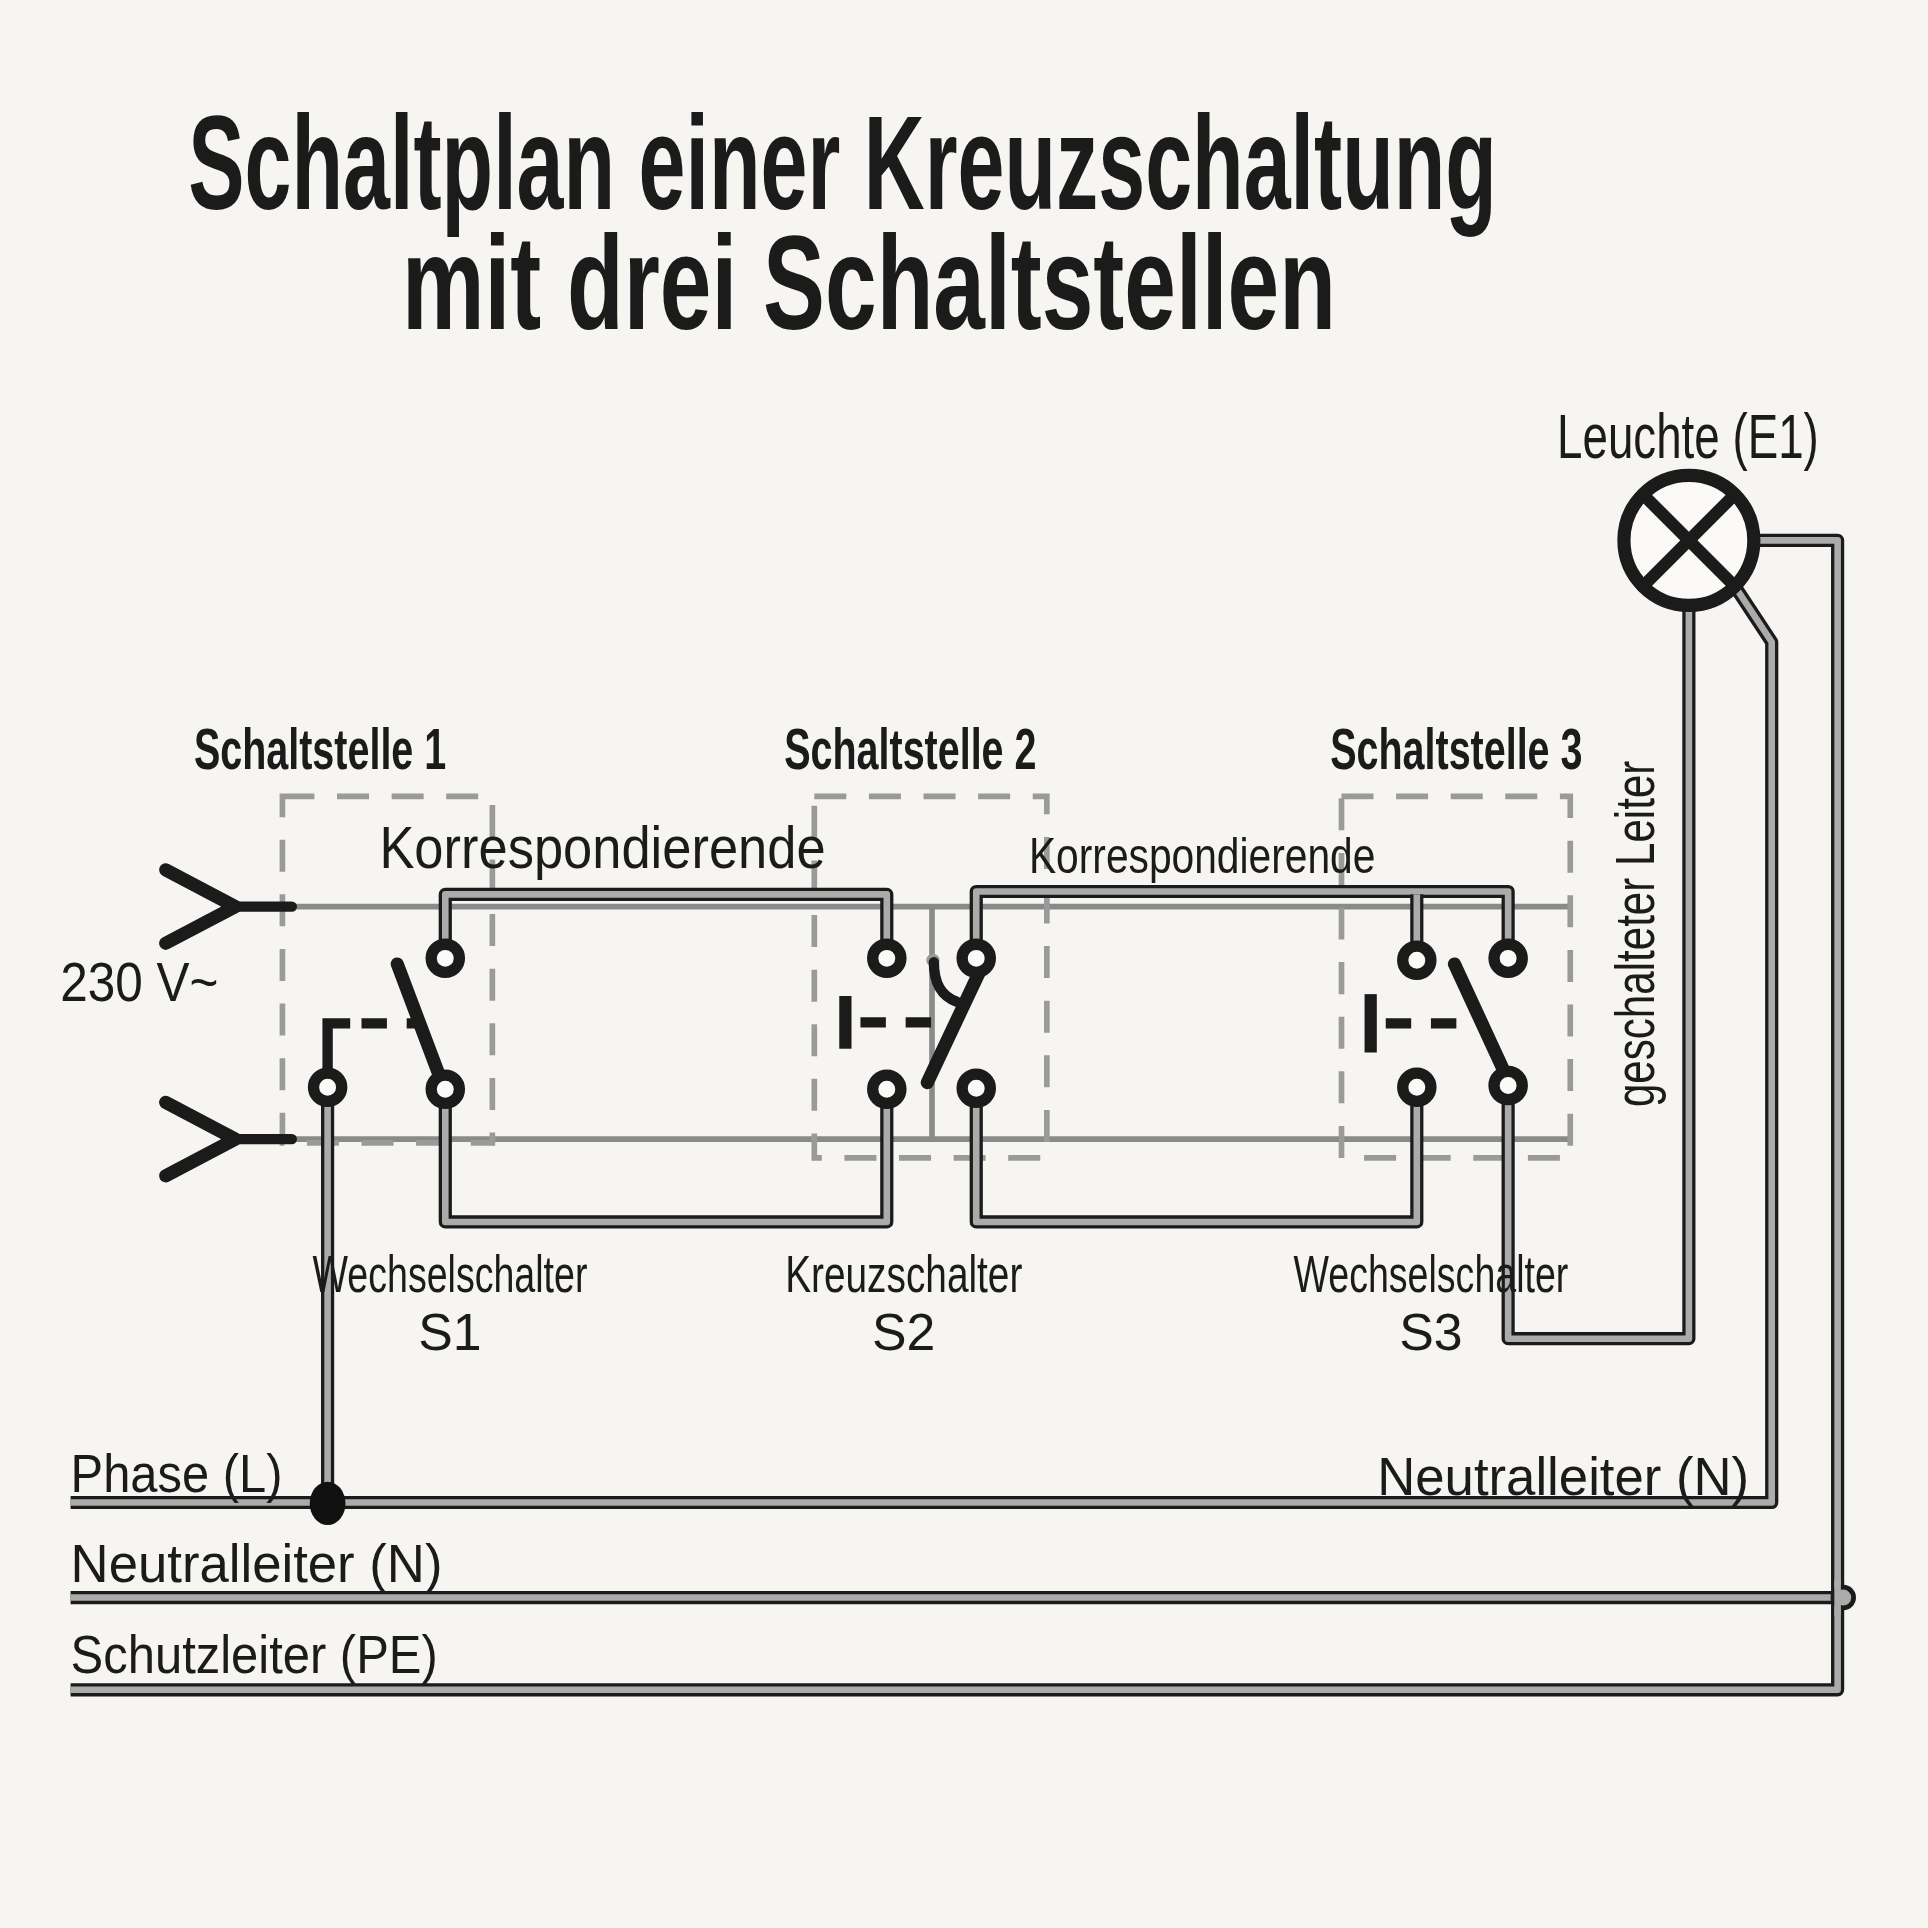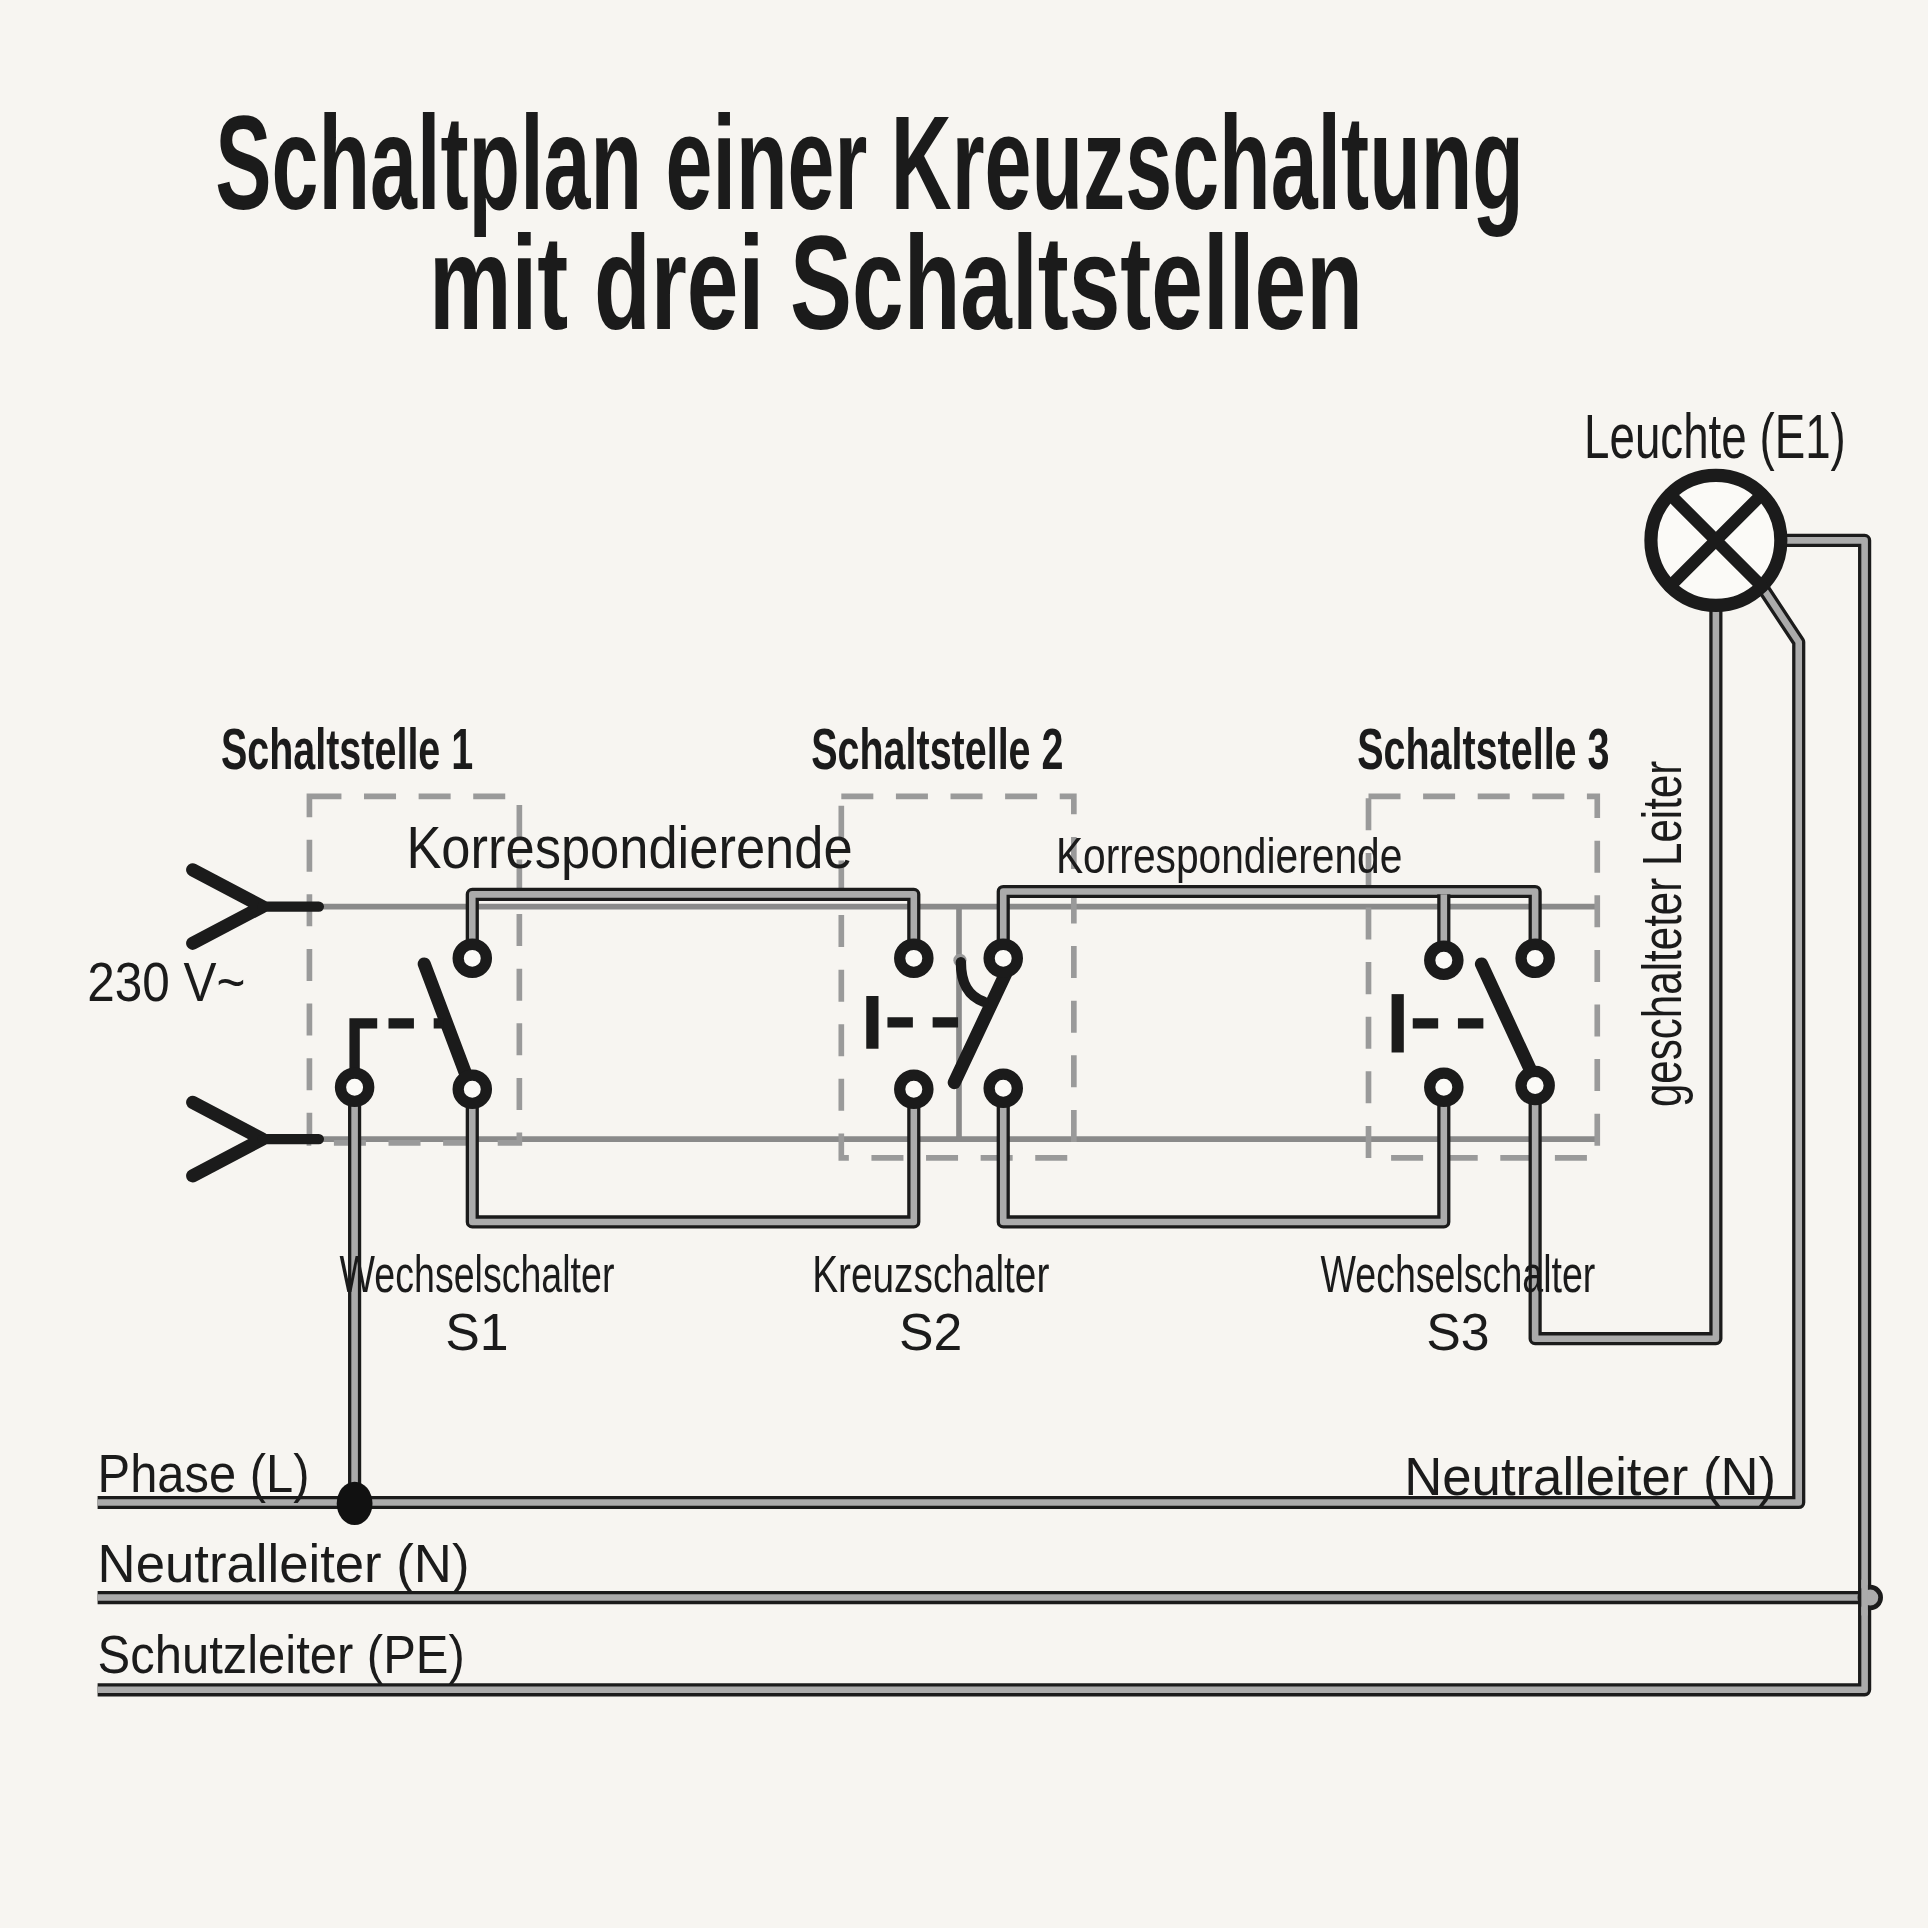--- a/index.html
+++ b/index.html
@@ -1,19 +1,19 @@
 <!DOCTYPE html>
 <html style="--bg: #f7f5f1; --ink: #1b1b1b; --wire-fill: #ababab; --thin: #8a8a8a; --dash: #9a9a9a; --paper: #fbfaf7;font-size:15px"><head>
 <meta charset="utf-8">
 <style>
   :root{
     --bg:#f7f5f1; --ink:#1b1b1b; --wire-fill:#ababab; --thin:#8a8a8a; --dash:#9a9a9a; --paper:#fbfaf7;
   }
   html,body{margin:0;padding:0;background:var(--bg);}
-  .stage{width:1618px;height:1928px;position:relative;background:var(--bg);padding-left:27px;}
+  .stage{width:1618px;height:1928px;position:relative;background:var(--bg);}
   svg{display:block;}
   text{font-family:"Liberation Sans","DejaVu Sans",sans-serif;fill:var(--ink);}
   .t-title{font-weight:bold;font-size:141px;}
   .t-head{font-weight:bold;font-size:60px;}
   .t-lbl{font-weight:normal;font-size:57px;}
   .t-korr1{font-weight:normal;font-size:62px;}
   .t-korr2{font-weight:normal;font-size:54px;}
   .t-sw{font-weight:normal;font-size:55px;}
   .t-lamp{font-weight:normal;font-size:66px;}
   .t-volt{font-weight:normal;font-size:58px;}

